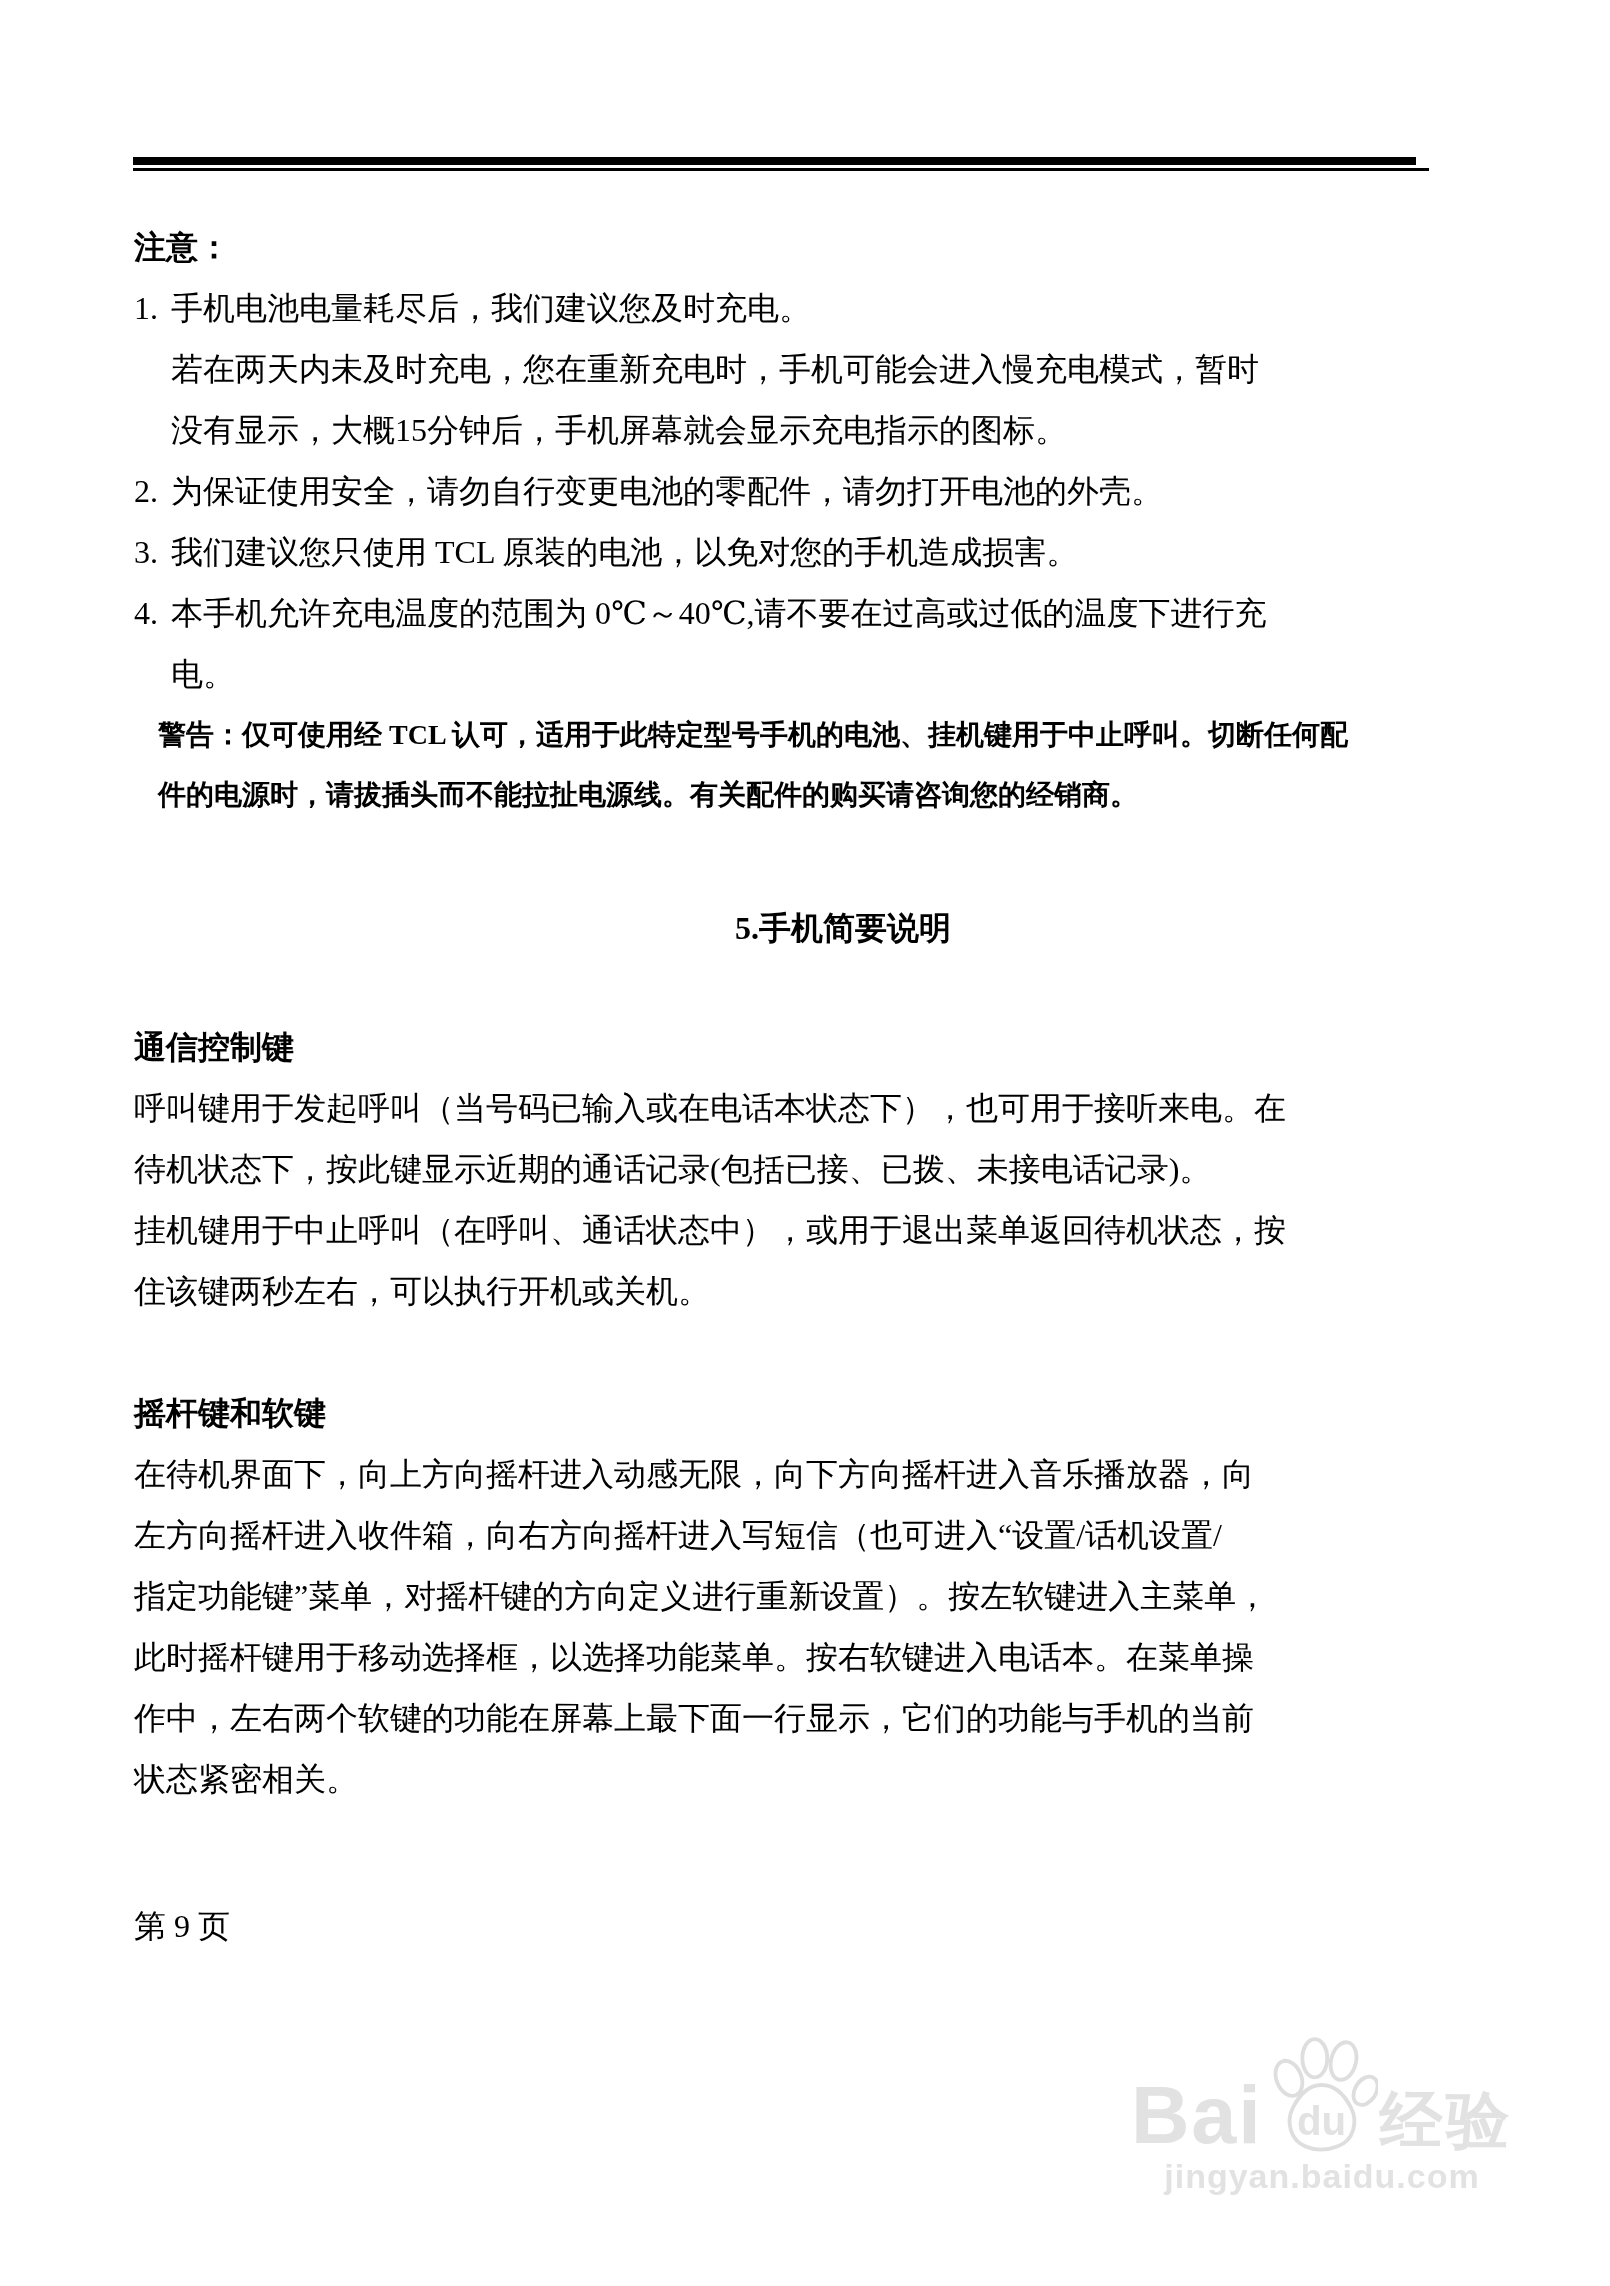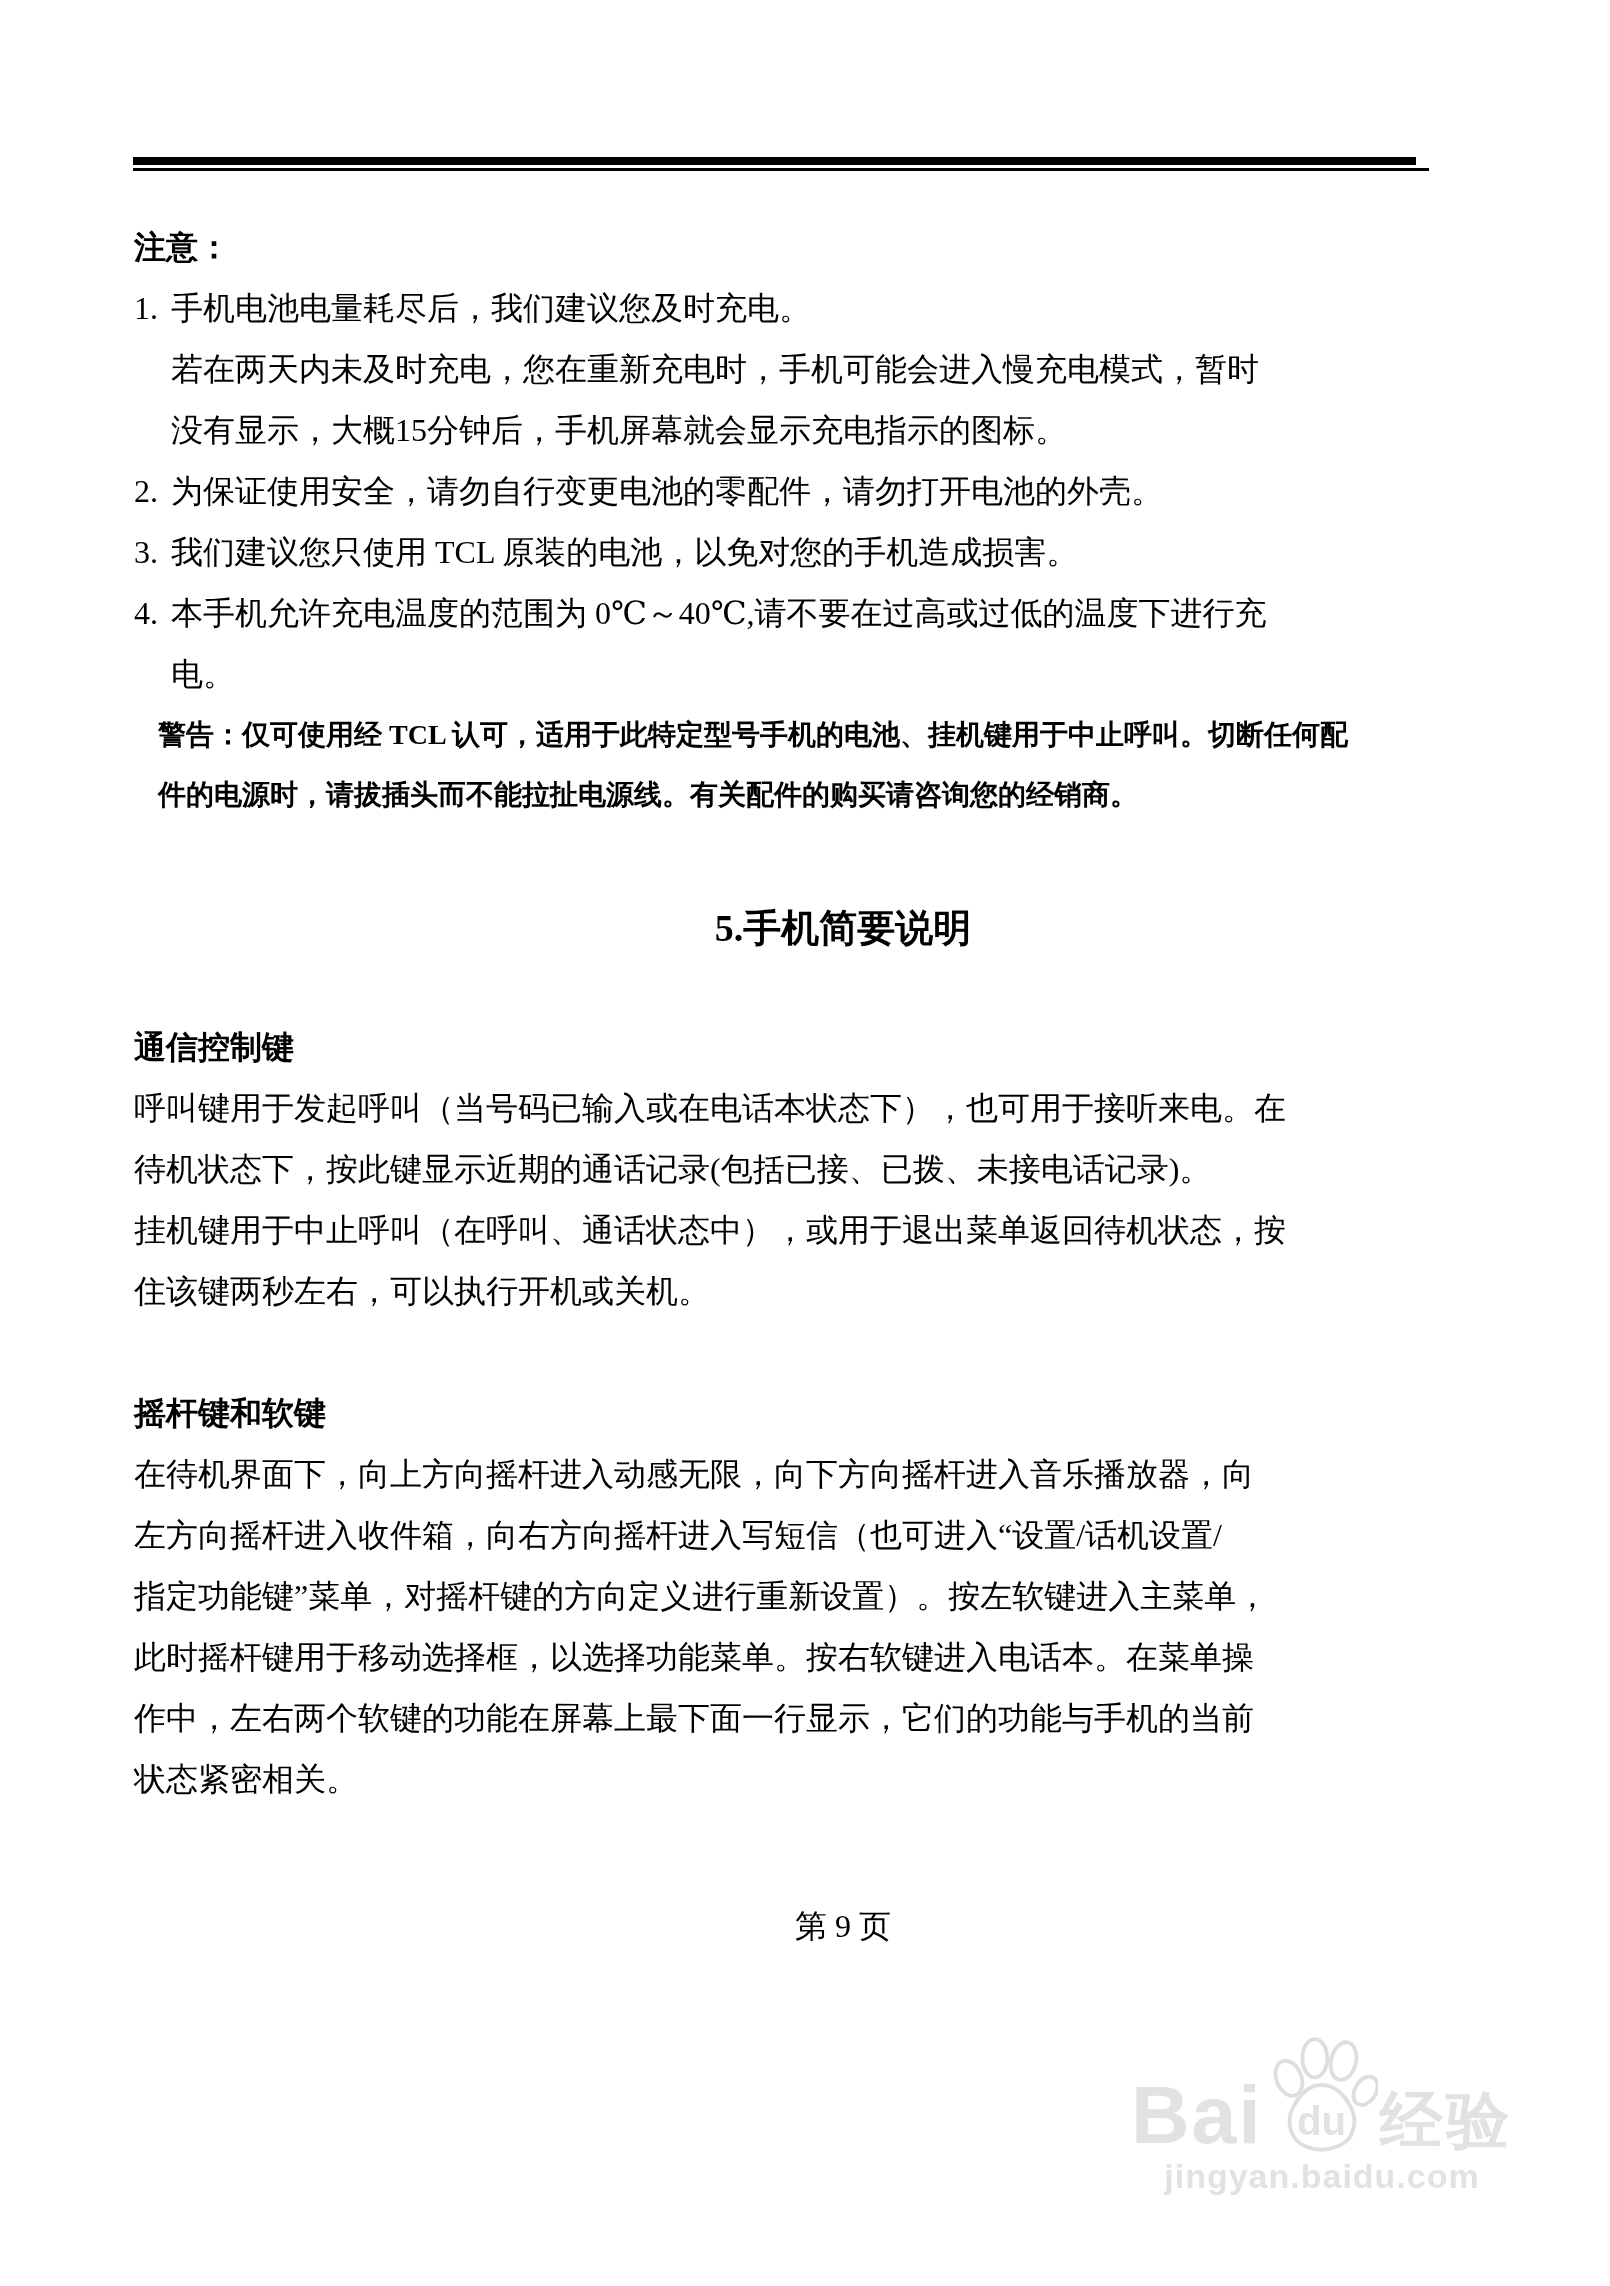--- a/index.html
+++ b/index.html
@@ -35,30 +35,30 @@
 
   .warning {
     padding-left: 24px;
     font-weight: bold;
     font-size: 28px;
     line-height: 60px;
   }
 
   .heading {
     text-align: center;
-    font-size: 38px;
+    font-size: 32px;
     font-weight: bold;
     line-height: 61px;
     margin: 73px 0 58px 0;
   }
   .sub-title { font-weight: bold; }
   .sub2 { margin-top: 61px; }
 
   .page-number {
-    text-align: center;
+    text-align: left;
     margin-top: 86px;
     font-size: 32px;
   }
 
   
   .watermark {
     position: absolute;
     top: 2035px;
     right: 91px;
     width: 394px;

